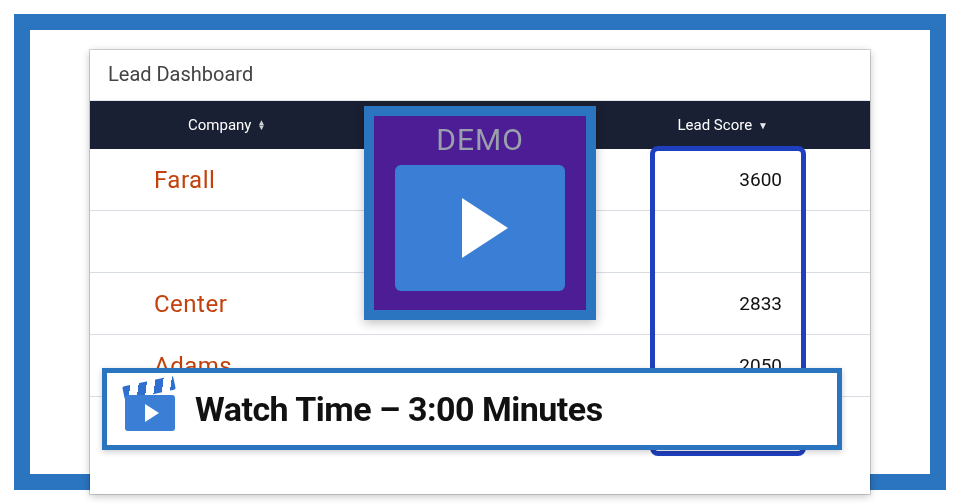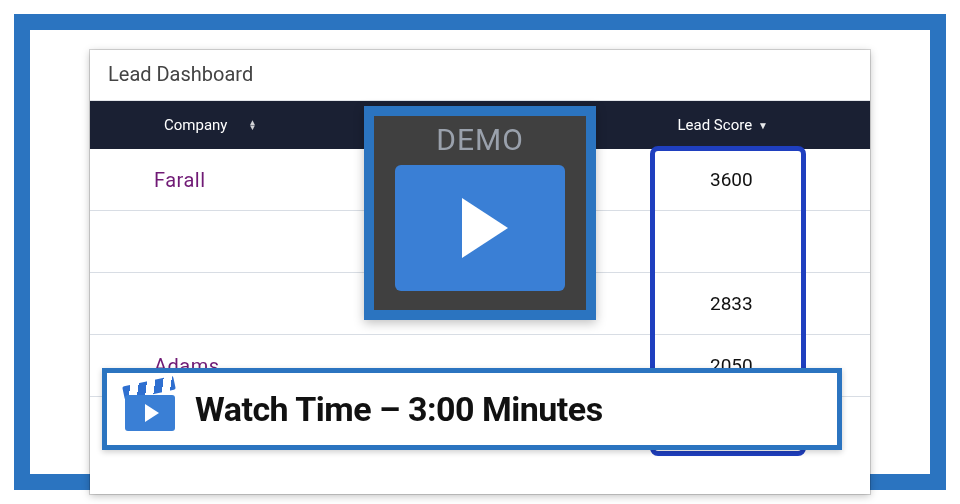--- a/index.html
+++ b/index.html
@@ -39,24 +39,24 @@
     .table-header {
       background: #1a2033;
       color: #fff;
       display: flex;
       height: 48px;
       align-items: center;
       font-size: 15px;
     }
     .th-company {
       width: 40%;
-      padding-left: 74px;
-      display: flex;
-      align-items: center;
-      gap: 21px;
+      padding-left: 98px;
+      display: flex;
+      align-items: center;
+      gap: 6px;
     }
     .th-score {
       margin-left: auto;
       padding-right: 102px;
       display: flex;
       align-items: center;
       gap: 6px;
     }
     .sort-icon {
       display: inline-flex;
@@ -72,50 +72,50 @@
     .table-body { }
     .row {
       display: flex;
       align-items: center;
       height: 62px;
       border-bottom: 1px solid #d8dde4;
     }
     .cell-company {
       width: 40%;
       padding-left: 64px;
-      color: #701a75;
-      font-size: 20px;
+      color: #c2410c;
+      font-size: 24px;
       letter-spacing: 0.5px;
     }
     .cell-score {
       margin-left: auto;
       padding-right: 88px;
       width: 160px;
-      text-align: left;
+      text-align: right;
       color: #111;
       font-size: 19px;
     }
     .highlight-box {
       position: absolute;
       top: 96px;
       right: 64px;
       width: 156px;
       height: 310px;
       border: 5px solid #1f3fbf;
       border-radius: 8px;
       pointer-events: none;
     }
     .demo-widget {
       position: absolute;
       top: 76px;
       left: 50%;
       transform: translateX(-50%);
       width: 232px;
       height: 214px;
-      background: #404040;
+      background: #4c1d95;
       border: 10px solid #2b74c0;
       box-shadow: 0 3px 10px rgba(0,0,0,0.25);
       display: flex;
       flex-direction: column;
       align-items: center;
       padding: 6px 12px 12px;
     }
     .demo-label {
       color: #9aa1ac;
       font-size: 30px;
@@ -216,20 +216,21 @@
     </div>
 
     <div class="table-body">
       <div class="row">
         <div class="cell-company">Farall</div>
         <div class="cell-score">3600</div>
       </div>
       <div class="row">
       </div>
       <div class="row">
+        <div class="cell-company">Center</div>
         <div class="cell-score">2833</div>
       </div>
       <div class="row">
         <div class="cell-company">Adams</div>
         <div class="cell-score">2050</div>
       </div>
     </div>
 
     <div class="highlight-box"></div>
   </div>

